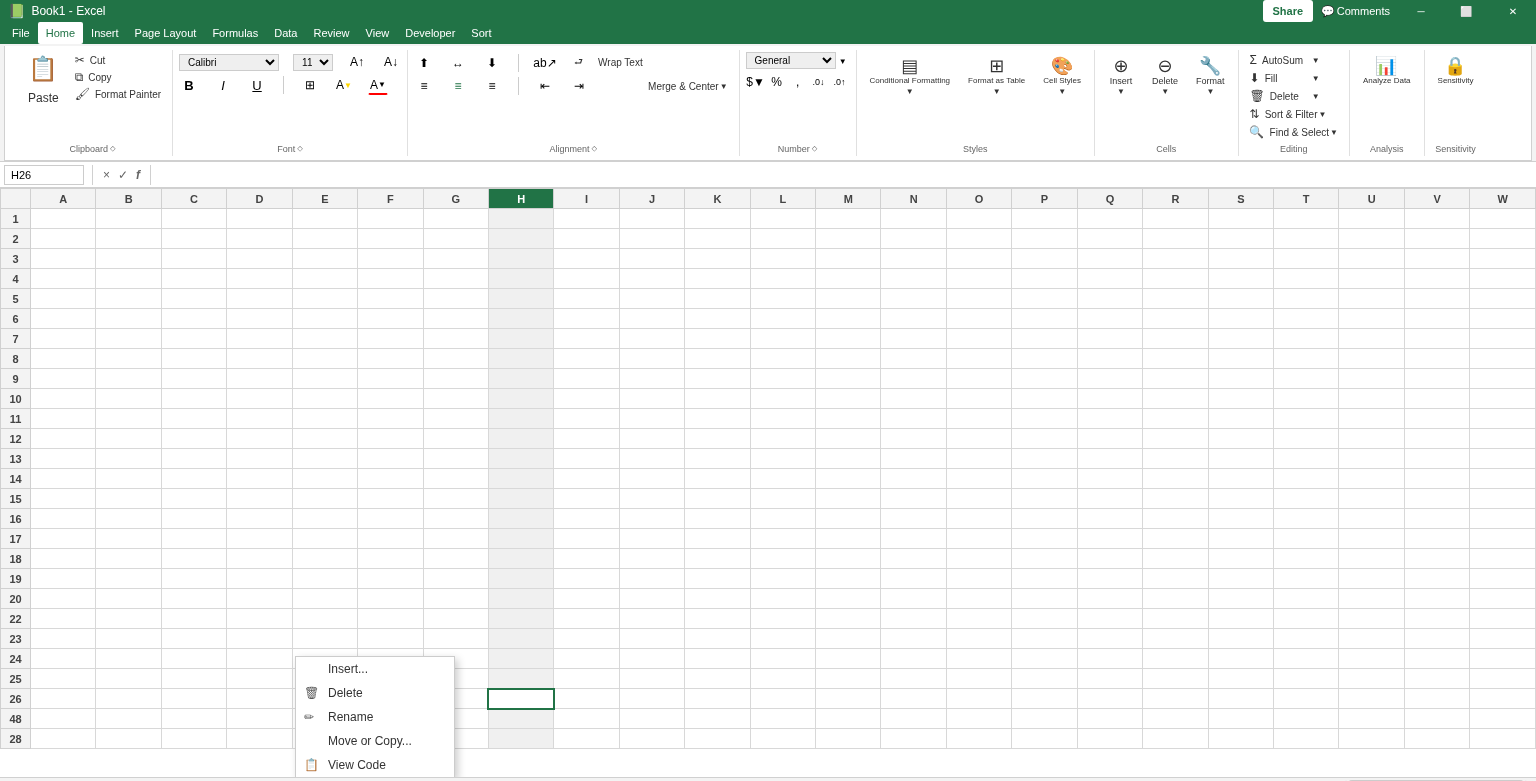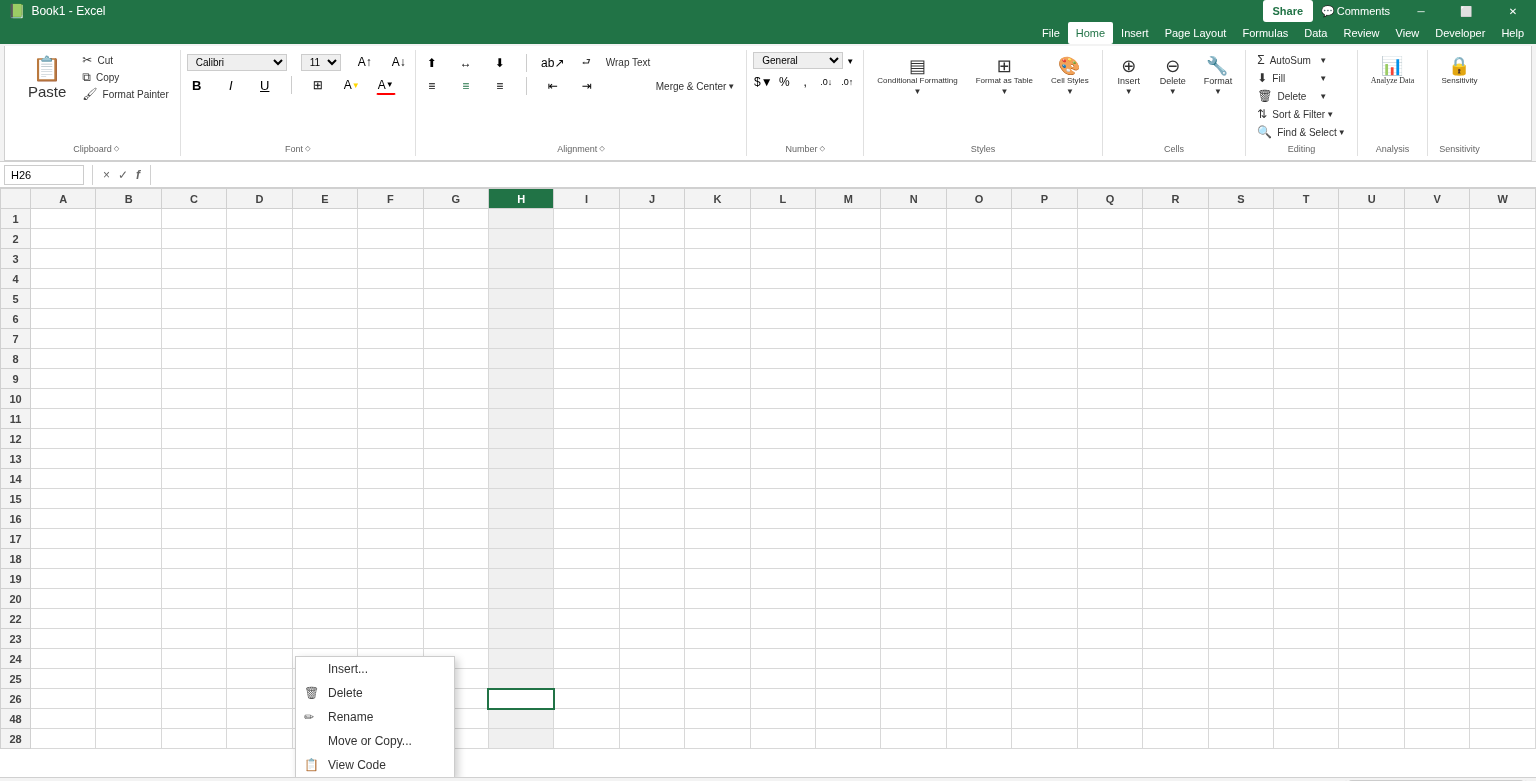--- a/index.html
+++ b/index.html
@@ -8,21 +8,20 @@
 
     
     .menu-bar {
       height: 22px;
       background: #217346;
       display: flex;
       align-items: center;
       padding: 0 4px;
       color: white;
       font-size: 11px;
-      justify-content: flex-end;
     }
     .menu-item {
       padding: 2px 8px;
       cursor: pointer;
       height: 22px;
       display: flex;
       align-items: center;
       border-radius: 2px;
     }
     .menu-item.active { background: white; color: #217346; }
@@ -281,31 +280,31 @@
 <div class="menu-bar">
   <div class="menu-item">File</div>
   <div class="menu-item active">Home</div>
   <div class="menu-item">Insert</div>
   <div class="menu-item">Page Layout</div>
   <div class="menu-item">Formulas</div>
   <div class="menu-item">Data</div>
   <div class="menu-item">Review</div>
   <div class="menu-item">View</div>
   <div class="menu-item">Developer</div>
-  <div class="menu-item">Help</div>
+  <div class="menu-item">Sort</div>
 </div>
 
 <div class="ribbon">
   <div class="ribbon-content">
 
     <div class="ribbon-group">
       <div class="ribbon-group-content">
         <div class="paste-btn">
           <span class="paste-icon">📋</span>
-          <span style="font-size:15px;">Paste</span>
+          <span style="font-size:12px;margin-top:8px;">Paste</span>
         </div>
         <div class="small-btns">
           <div class="ribbon-btn ribbon-btn-small">
             <span class="icon">✂</span>
             <span>Cut</span>
           </div>
           <div class="ribbon-btn ribbon-btn-small">
             <span class="icon">⧉</span>
             <span>Copy</span>
           </div>
@@ -479,21 +478,21 @@
       </div>
       <div class="ribbon-group-label">
         <span>Editing</span>
       </div>
     </div>
 
     <div class="ribbon-group">
       <div class="ribbon-group-content">
         <div class="ribbon-btn ribbon-btn-large">
           <span class="icon" style="font-size:18px;">📊</span>
-          <span style="font-size:8px; text-align:center; line-height:1.2; white-space:pre-wrap;font-family:Liberation Serif, serif;">Analyze Data</span>
+          <span style="font-size:8px; text-align:center; line-height:1.2; white-space:pre-wrap;">Analyze Data</span>
         </div>
       </div>
       <div class="ribbon-group-label">
         <span>Analysis</span>
       </div>
     </div>
 
     <div class="ribbon-group">
       <div class="ribbon-group-content">
         <div class="ribbon-btn ribbon-btn-large">

